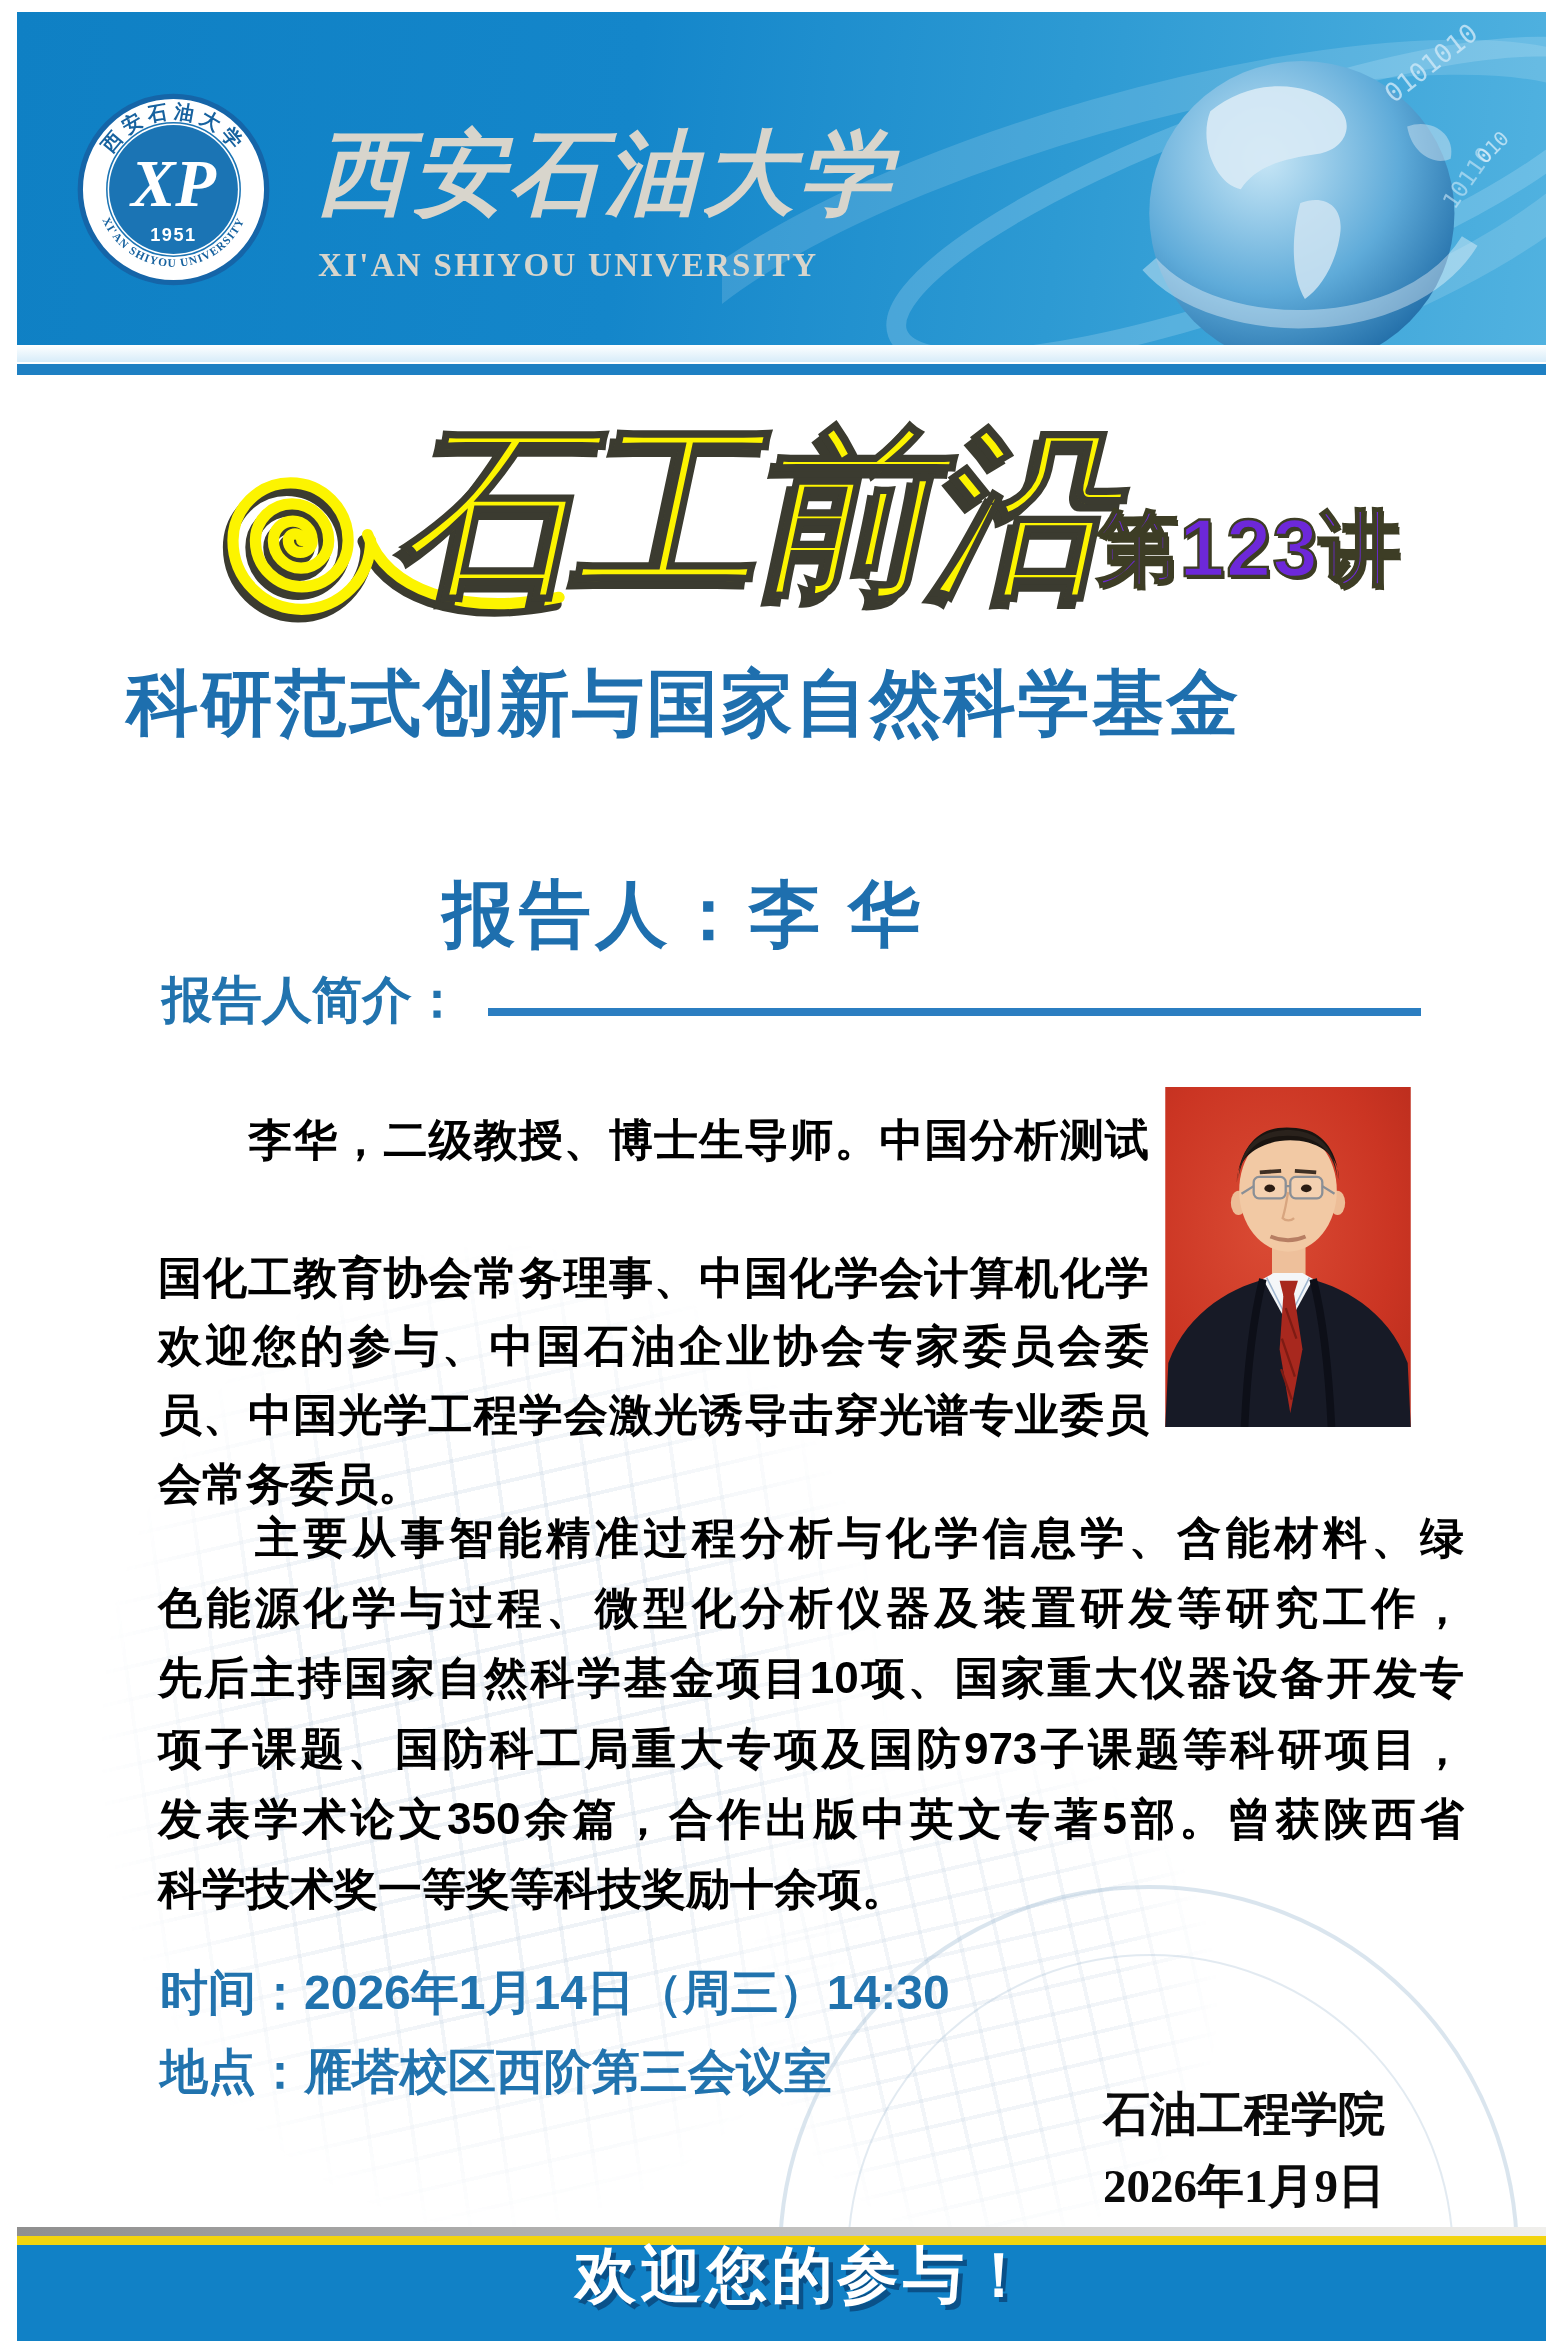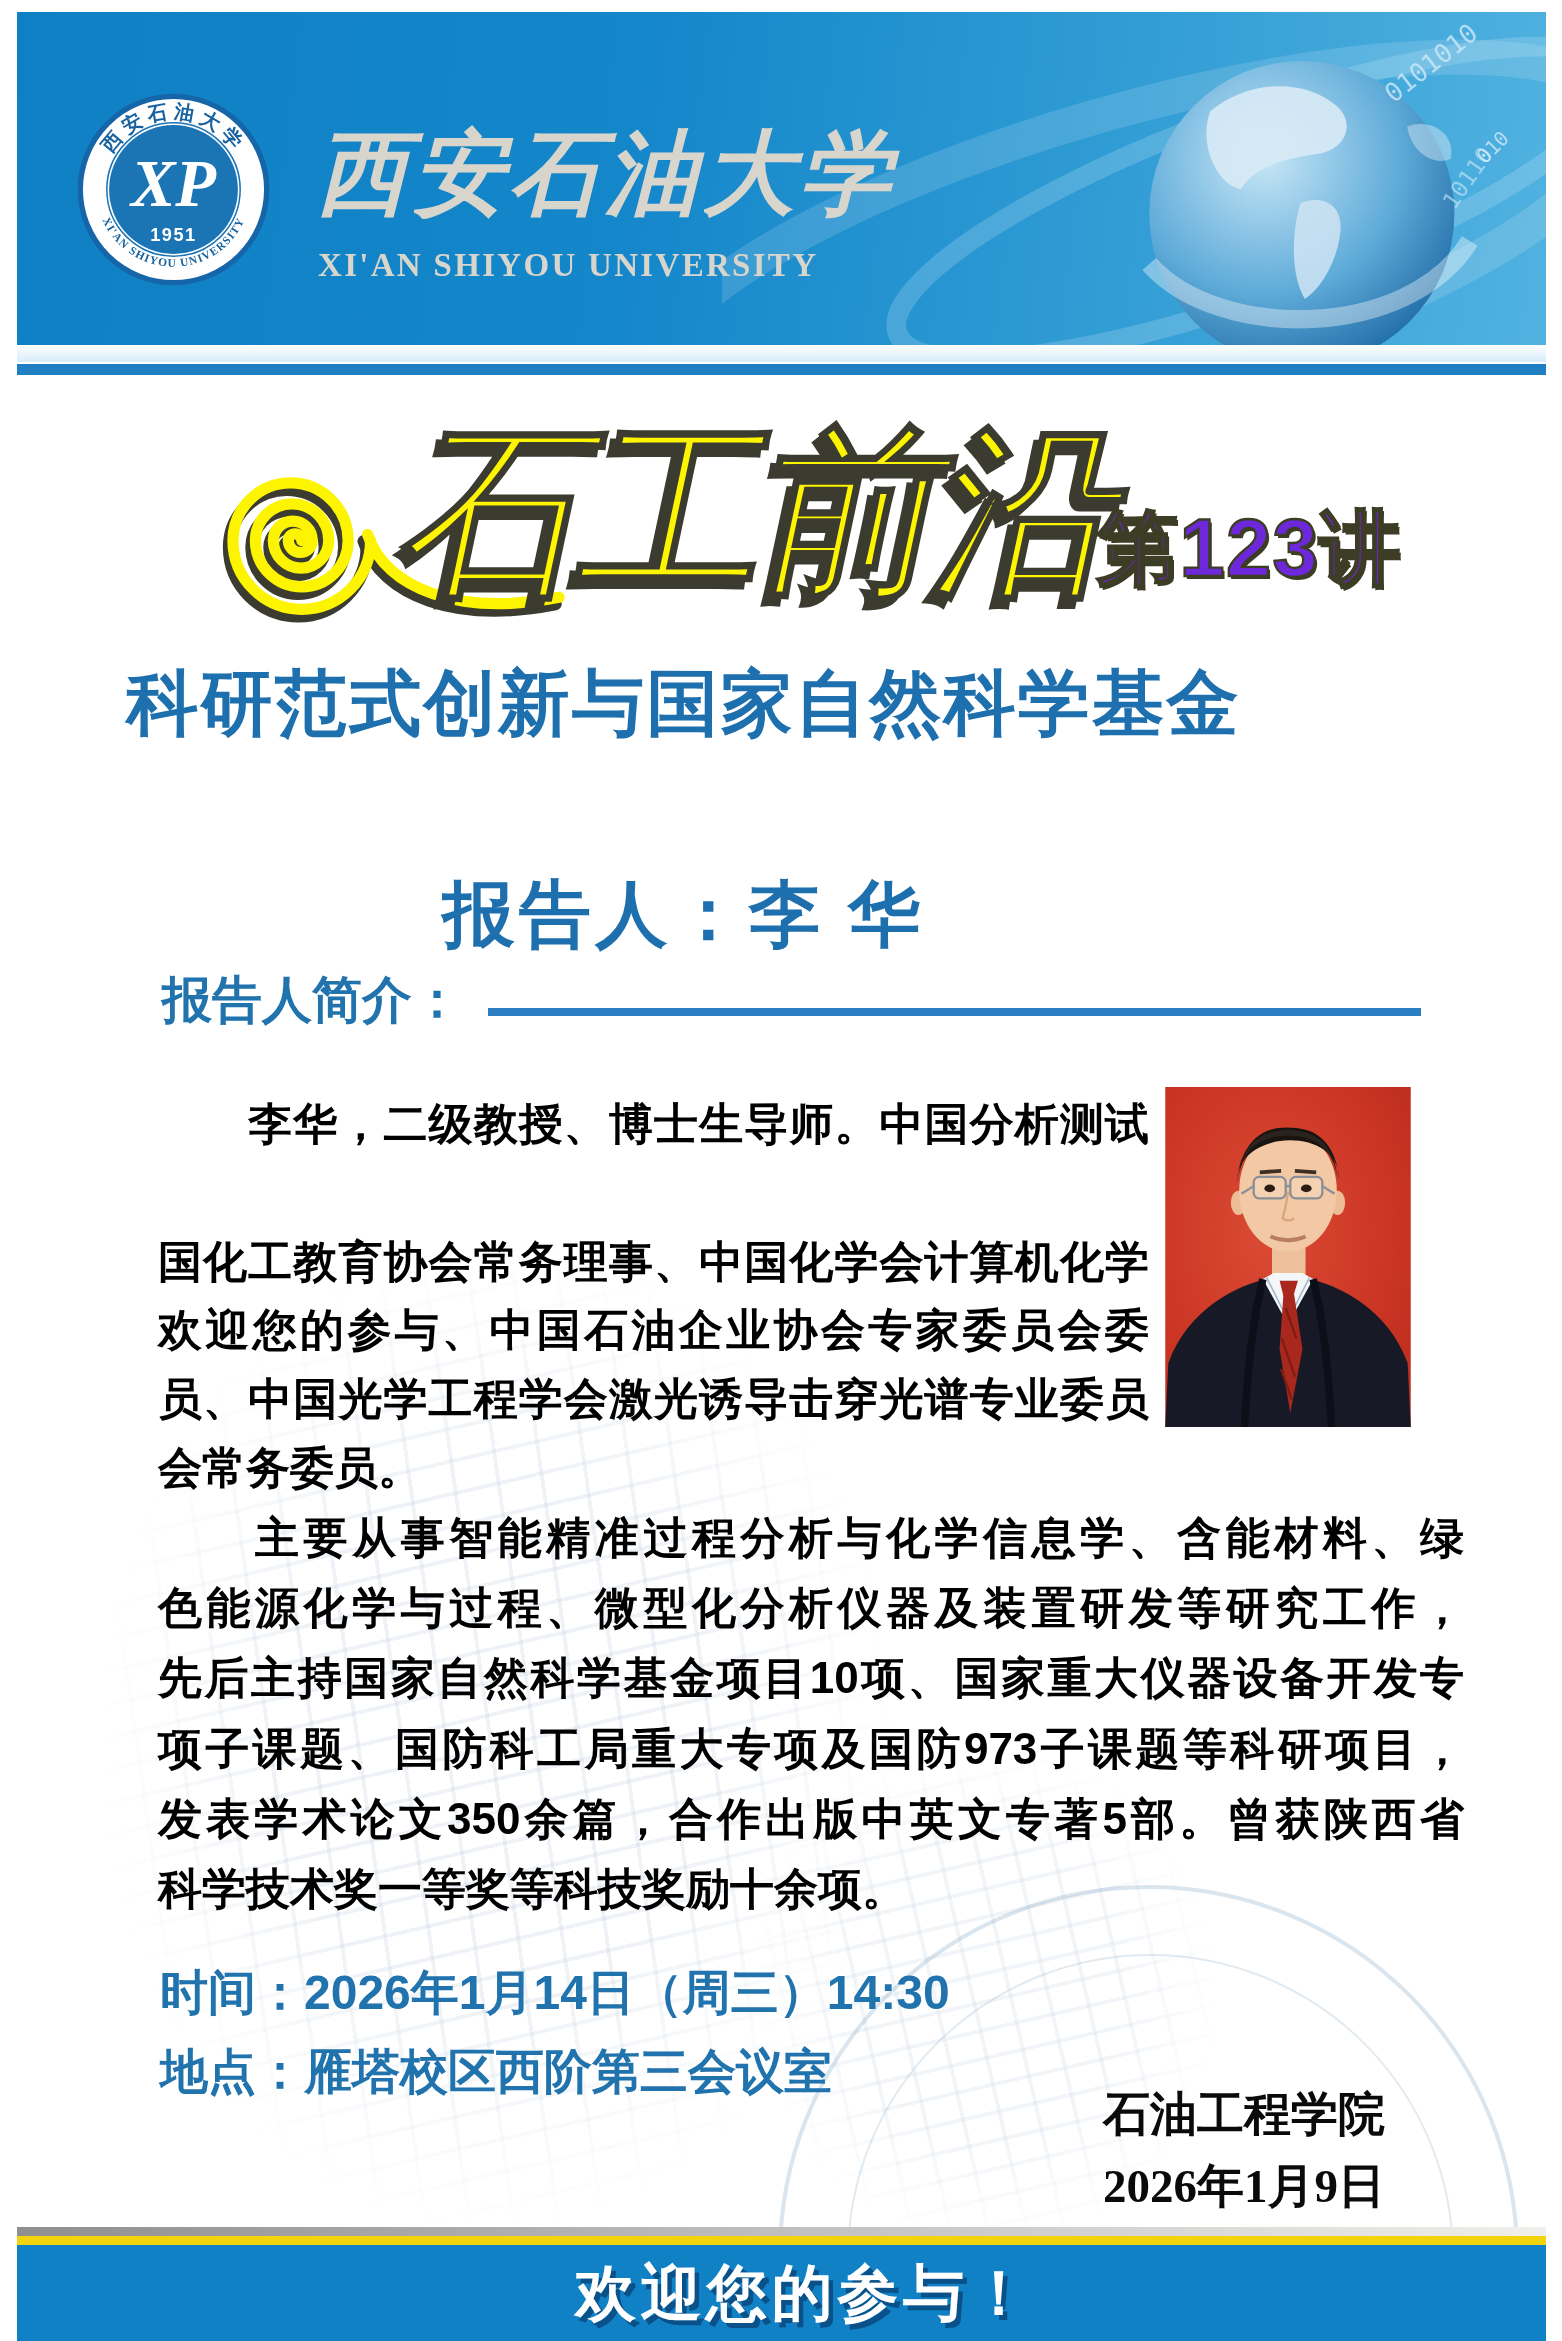--- a/index.html
+++ b/index.html
@@ -52,38 +52,38 @@
   .t1{top:668px;font-size:72px;letter-spacing:2.3px;}
   .t2{top:772px;font-size:72px;letter-spacing:4.6px;}
   .t3{top:831px;font-size:72px;letter-spacing:4.6px;margin-top:48px;}
 
   
   .intro-label{position:absolute;left:162px;top:975px;font-size:50px;font-weight:900;color:#2173ae;line-height:1;}
   .intro-line{position:absolute;left:488px;top:1008px;width:933px;height:7.6px;background:#2b7ec1;}
 
   
   .bl{position:absolute;left:158px;font-size:44px;font-weight:900;color:#000;line-height:1.1;}
-  .p1{width:991px;} .p2{width:1306px;}
+  .p1{width:991px;margin-top:16px;} .p2{width:1306px;}
   .just{text-align:justify;text-align-last:justify;}
 
   .photo{position:absolute;left:1165px;top:1087px;width:246px;height:340px;}
 
   
   .sched{position:absolute;left:160px;font-size:48px;font-weight:900;color:#2173ae;line-height:1;white-space:nowrap;}
   .time{top:1969px;} .venue{top:2048px;}
   .sig{position:absolute;left:1103px;width:439px;line-height:1;white-space:nowrap;
     font-family:"Liberation Serif",serif;font-weight:bold;color:#0a0a0a;font-size:47px;}
   .org{top:2091px;} .date{top:2163px;}
 
   
   .f-gray{position:absolute;left:17px;top:2227px;width:1529px;height:9.2px;
     background:linear-gradient(90deg,#8f8f8f,#f0efec);}
   .f-yellow{position:absolute;left:17px;top:2236px;width:1529px;height:9.2px;background:#f2d40e;}
   .f-blue{position:absolute;left:17px;top:2245px;width:1529px;height:97px;background:#1181c6;
-    display:flex;align-items:center;justify-content:center;}
+    display:flex;justify-content:center;}
   .welcome{font-size:61px;font-weight:900;color:#fff;letter-spacing:4.6px;line-height:1;
     text-shadow:4.6px 5.3px 0 #0a5189;transform:translateX(23px);white-space:nowrap;}
 </style>
 </head>
 <body>
 
 <div class="page">
 
   <div class="wm wm-grid1"></div>
   <div class="wm wm-grid2"></div>

